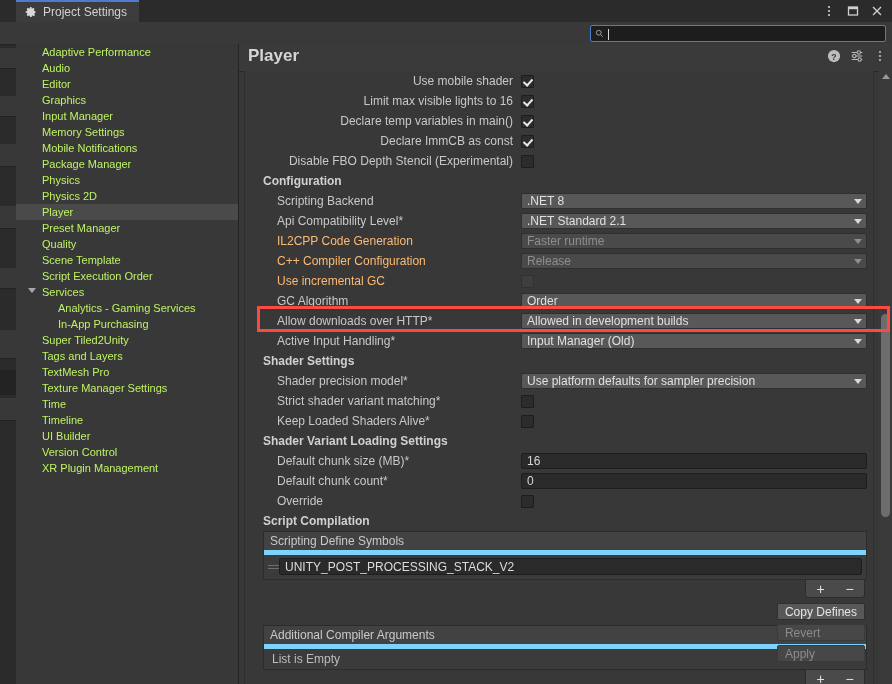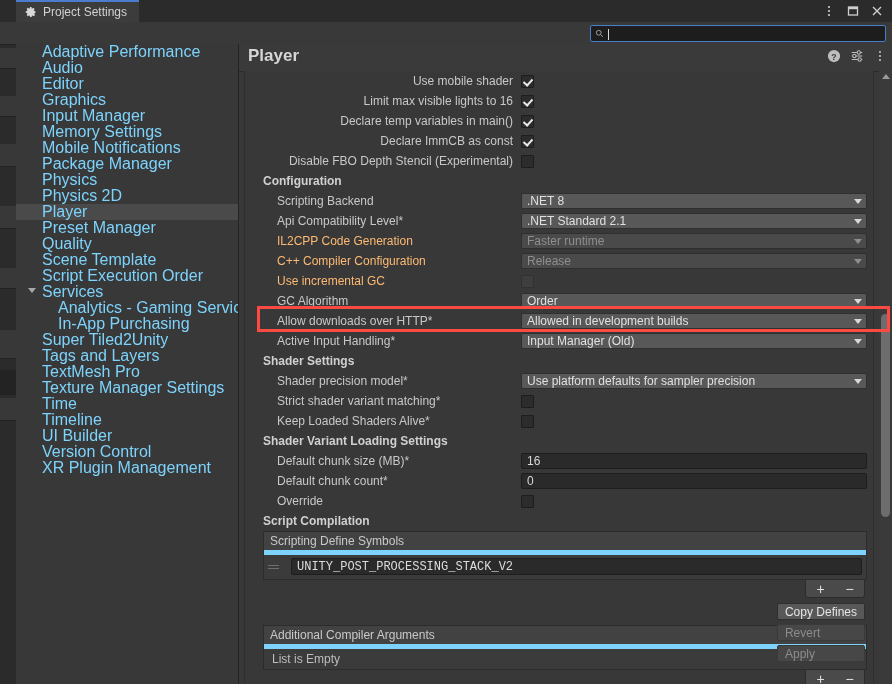--- a/index.html
+++ b/index.html
@@ -136,22 +136,22 @@
     width: 222px; height: 640px;
     background: #383838;
     border-right: 1px solid #242424;
     overflow: hidden;
   }
   .side-item {
     position: relative;
     height: 16px;
     line-height: 16px;
     padding-left: 26px;
-    font-size: 16px;
-    color: #7dd3fc;
+    font-size: 11px;
+    color: #bef264;
     white-space: nowrap;
   }
   .side-item.indent { padding-left: 42px; }
   .side-item.selected { background: #4a4a4a; }
   .side-item .arrow {
     position: absolute;
     left: 12px; top: 4px;
     width: 0; height: 0;
     border-left: 4px solid transparent;
     border-right: 4px solid transparent;
@@ -306,22 +306,21 @@
     padding-left: 6px;
     background: #424242;
     border-bottom: 5px solid #7dd3fc;
     font-size: 12px;
     color: #c9c9c9;
   }
   .listbox-body { padding: 3px 4px 4px 4px; }
   .define-row {
     display: flex;
     align-items: center;
-    gap: 12px;
-    font-family: Liberation Mono, monospace;
+    gap: 0;
   }
   .drag-handle {
     width: 11px; height: 12px;
     flex: 0 0 auto;
     display: flex;
     flex-direction: column;
     justify-content: center;
     gap: 2px;
   }
   .drag-handle i {

